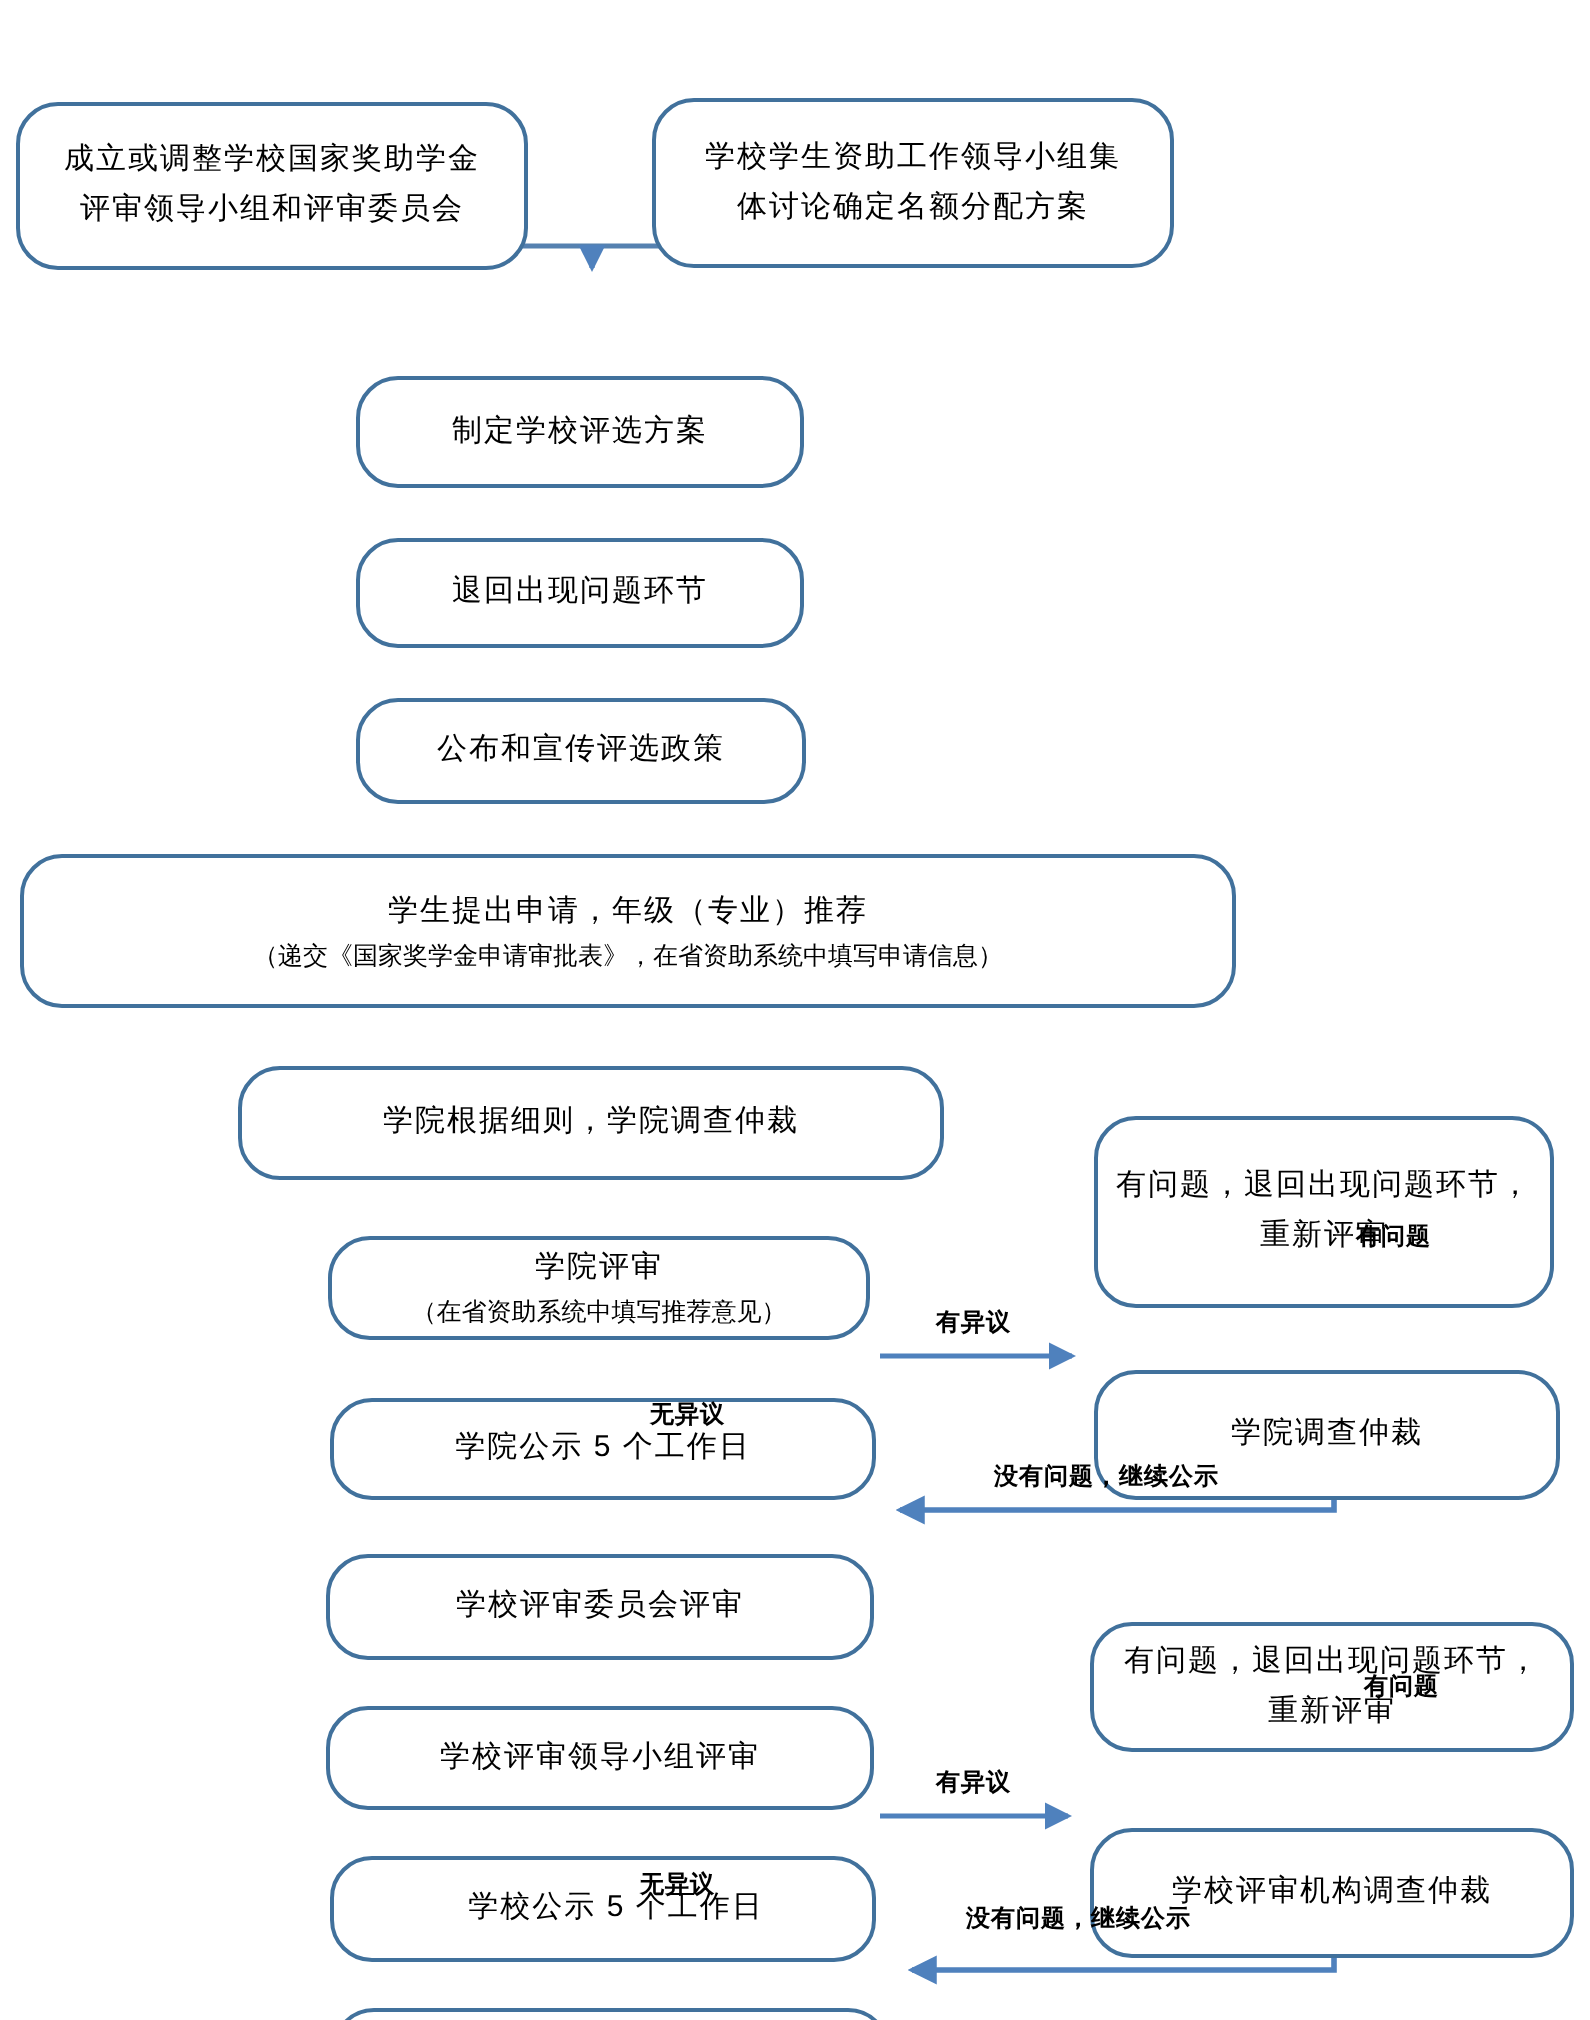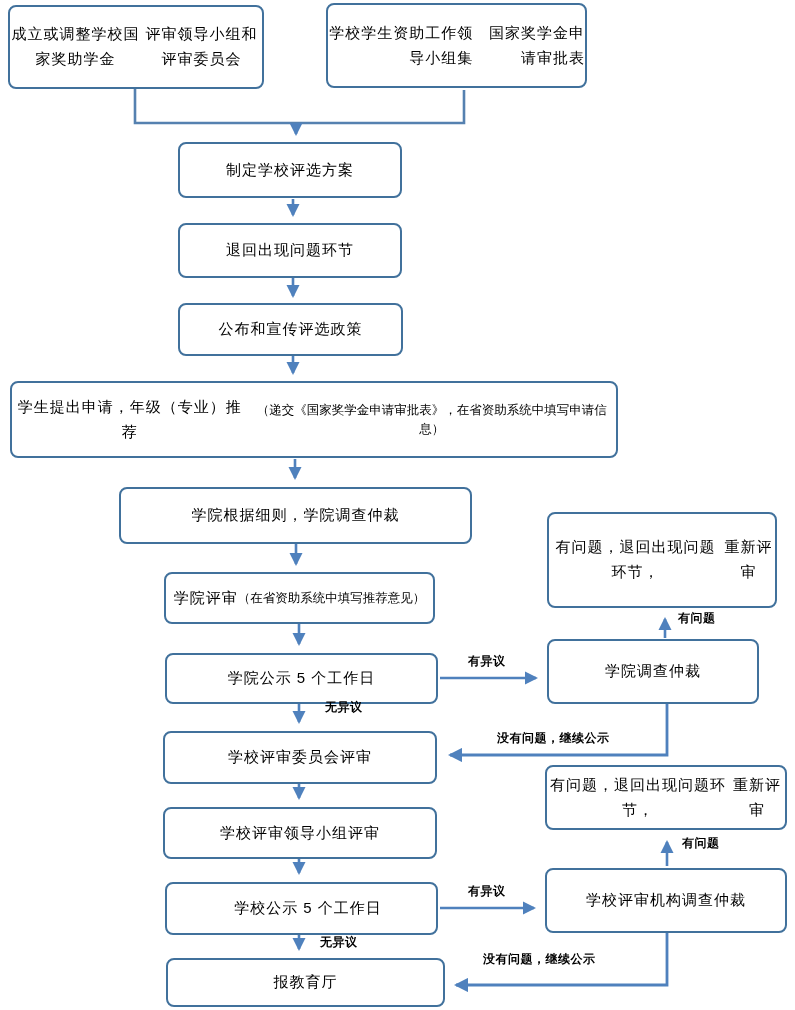--- a/index.html
+++ b/index.html
@@ -9,30 +9,31 @@
     background:#ffffff;
     font-family:"Liberation Sans","DejaVu Sans",sans-serif;
     color:#000000;
     overflow:hidden;
   }
   #wires{position:absolute;left:0;top:0;width:795px;height:1010px;}
   .node{
     position:absolute;
     box-sizing:border-box;
     border:2.6px solid #41719C;
-    border-radius:8px;
+    border-radius:21px;
     background:#ffffff;
     display:flex;
-    flex-direction:row;
+    flex-direction:column;
     align-items:center;
     justify-content:center;
     text-align:center;
     font-size:15px;
     letter-spacing:1px;
     line-height:1.65;
+    margin-top:46px;
   }
   .node .sub{
     font-size:12.5px;
     letter-spacing:0;
     line-height:1.5;
   }
   .edge-label{
     position:absolute;
     font-size:12px;
     font-weight:bold;
@@ -76,21 +77,21 @@
     <path d="M667,933 V985 H456" fill="none" stroke="#4F81BD" stroke-width="2.8" marker-end="url(#ah)"></path>
   </svg>
 
   <div class="node" style="left:8px;top:5px;width:256px;height:84px;">
     <span>成立或调整学校国家奖助学金</span>
     <span>评审领导小组和评审委员会</span>
   </div>
 
   <div class="node" style="left:326px;top:3px;width:261px;height:85px;text-align:right;">
     <span>学校学生资助工作领导小组集</span>
-    <span>国家奖学金申请审批表</span>
+    <span>体讨论确定名额分配方案</span>
   </div>
 
   <div class="node" style="left:178px;top:142px;width:224px;height:56px;">
     <span>制定学校评选方案</span>
   </div>
 
   <div class="node" style="left:178px;top:223px;width:224px;height:55px;">
     <span>退回出现问题环节</span>
   </div>
 
@@ -130,21 +131,21 @@
 
   <div class="node" style="left:166px;top:958px;width:279px;height:49px;">
     <span>报教育厅</span>
   </div>
 
   <div class="node" style="left:547px;top:512px;width:230px;height:96px;">
     <span>有问题，退回出现问题环节，</span>
     <span>重新评审</span>
   </div>
 
-  <div class="node" style="left:547px;top:639px;width:212px;height:65px;">
+  <div class="node" style="left:547px;top:639px;width:233px;height:65px;">
     <span>学院调查仲裁</span>
   </div>
 
   <div class="node" style="left:545px;top:765px;width:242px;height:65px;">
     <span>有问题，退回出现问题环节，</span>
     <span>重新评审</span>
   </div>
 
   <div class="node" style="left:545px;top:868px;width:242px;height:65px;">
     <span>学校评审机构调查仲裁</span>

